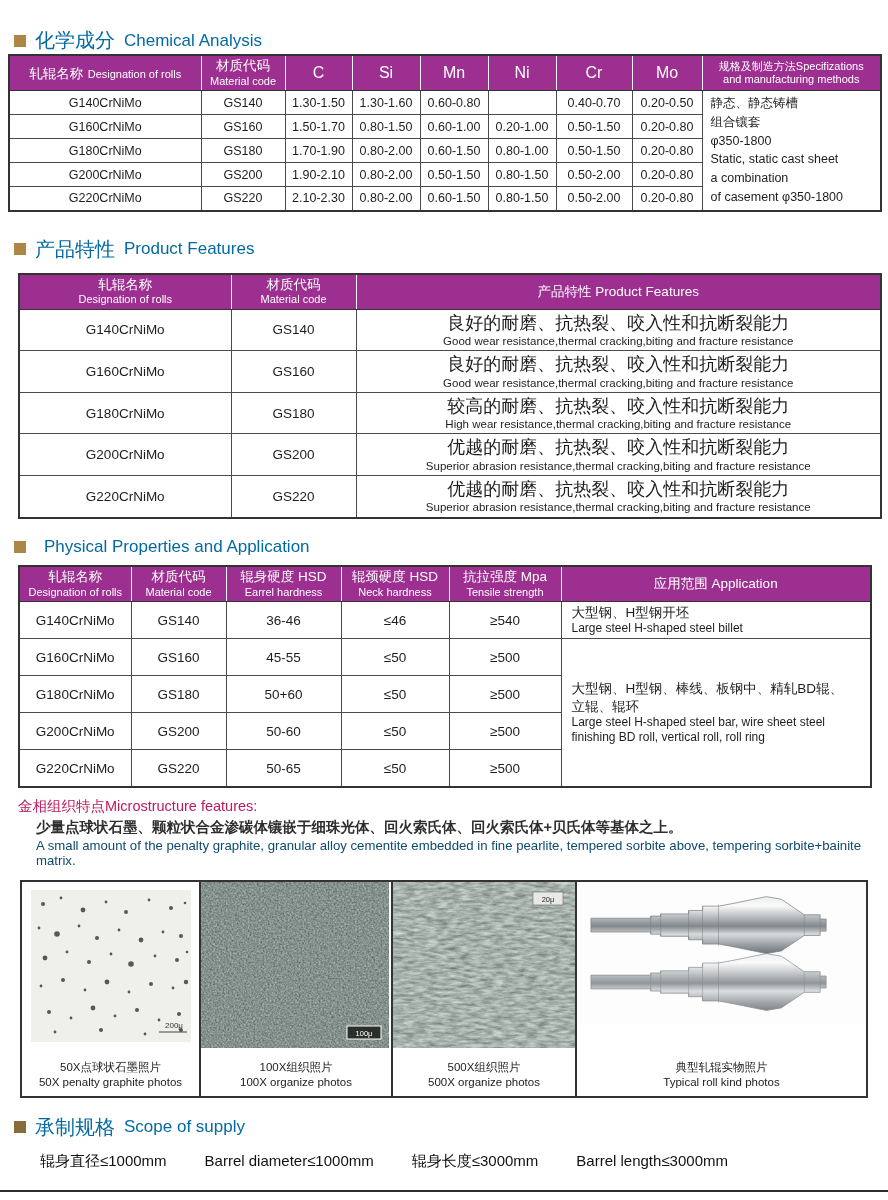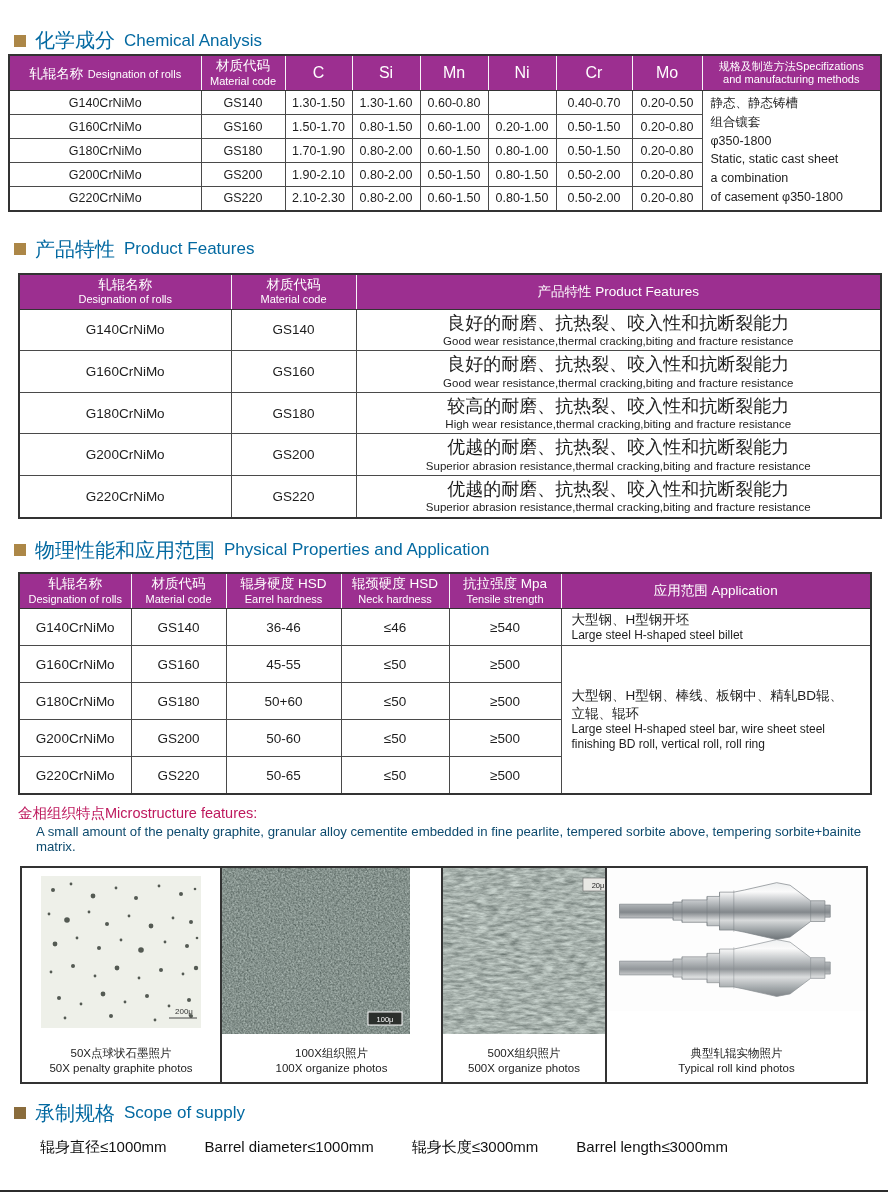--- a/index.html
+++ b/index.html
@@ -39,21 +39,21 @@
   .app-cell .cell-en { font-size:12px; line-height:1.25; }
 
   .micro { margin:9px 0 0 18px; }
   .micro-head { color:#be185d; font-size:14.5px; }
   .micro-zh { margin:2px 0 0 18px; font-size:14.5px; font-weight:bold; color:#2e2e2e; }
   .micro-en { margin:1px 0 12px 18px; font-size:13.2px; color:#0c4a6e; }
 
   .photos { margin:8px 0 0 20px; width:848px; height:218px; border:2px solid #333; display:flex; background:#fff; }
   .photo-cell { border-right:2px solid #333; display:flex; flex-direction:column; overflow:hidden; }
   .photo-cell:last-child { border-right:none; }
-  .pc1 { width:200px;align-items:center; } .pc2 { width:221px; } .pc3 { width:164px; } .pc4 { flex:1;gap:32px; }
+  .pc1 { width:179px; } .pc2 { width:192px; } .pc3 { width:184px; } .pc4 { flex:1;gap:32px; }
   .pimg { display:block; }
   .pc1 .pimg { margin:8px 9px 0 9px; }
   .caption { text-align:center; font-size:11.5px; line-height:1.3; color:#222; margin-top:auto; padding:3px 2px 6px; }
 
   .supply-items { display:flex; gap:38px; margin:11px 0 0 40px; font-size:15px; color:#111; font-weight:500; }
 
   .bottom-rule { position:absolute; left:0; right:0; bottom:8px; height:2px; background:#2c2c2c; }
 
   svg text { font-family:"Liberation Sans","DejaVu Sans",sans-serif; }
 </style>
@@ -256,21 +256,20 @@
       <td>
             <div class="cell-zh">优越的耐磨、抗热裂、咬入性和抗断裂能力</div>
             <div class="cell-en">Superior abrasion resistance,thermal cracking,biting and fracture resistance</div>
           </td>
     </tr>
   </tbody>
     </table>
 
   <div class="sec-head" style="margin-top:18px">
     <span class="sec-bullet"></span>
-    <span class="sec-zh">物理性能和应用范围</span>
     <span class="sec-en">Physical Properties and Application</span>
   </div>
 
   <table class="t t3">
     <colgroup>
       <col style="width:112px">
         <col style="width:95px">
         <col style="width:115px">
       <col style="width:108px">
         <col style="width:112px">
@@ -343,20 +342,21 @@
       <td>GS220</td>
       <td>50-65</td>
       <td>≤50</td>
       <td>≥500</td>
     </tr>
   </tbody>
     </table>
 
   <div class="micro">
     <div class="micro-head">金相组织特点Microstructure features:</div>
+    <div class="micro-zh">少量点球状石墨、颗粒状合金渗碳体镶嵌于细珠光体、回火索氏体、回火索氏体+贝氏体等基体之上。</div>
     <div class="micro-en">A small amount of the penalty graphite, granular alloy cementite embedded in fine pearlite, tempered sorbite above, tempering sorbite+bainite matrix.</div>
   </div>
 
   <div class="photos">
 
     <div class="photo-cell pc1">
       <svg class="pimg" viewBox="0 0 160 152" width="160" height="152" preserveAspectRatio="none">
         <rect width="160" height="152" fill="#eef0e9"></rect>
         <g fill="#3f463f" opacity="0.88">
           <circle cx="12" cy="14" r="2"></circle>

